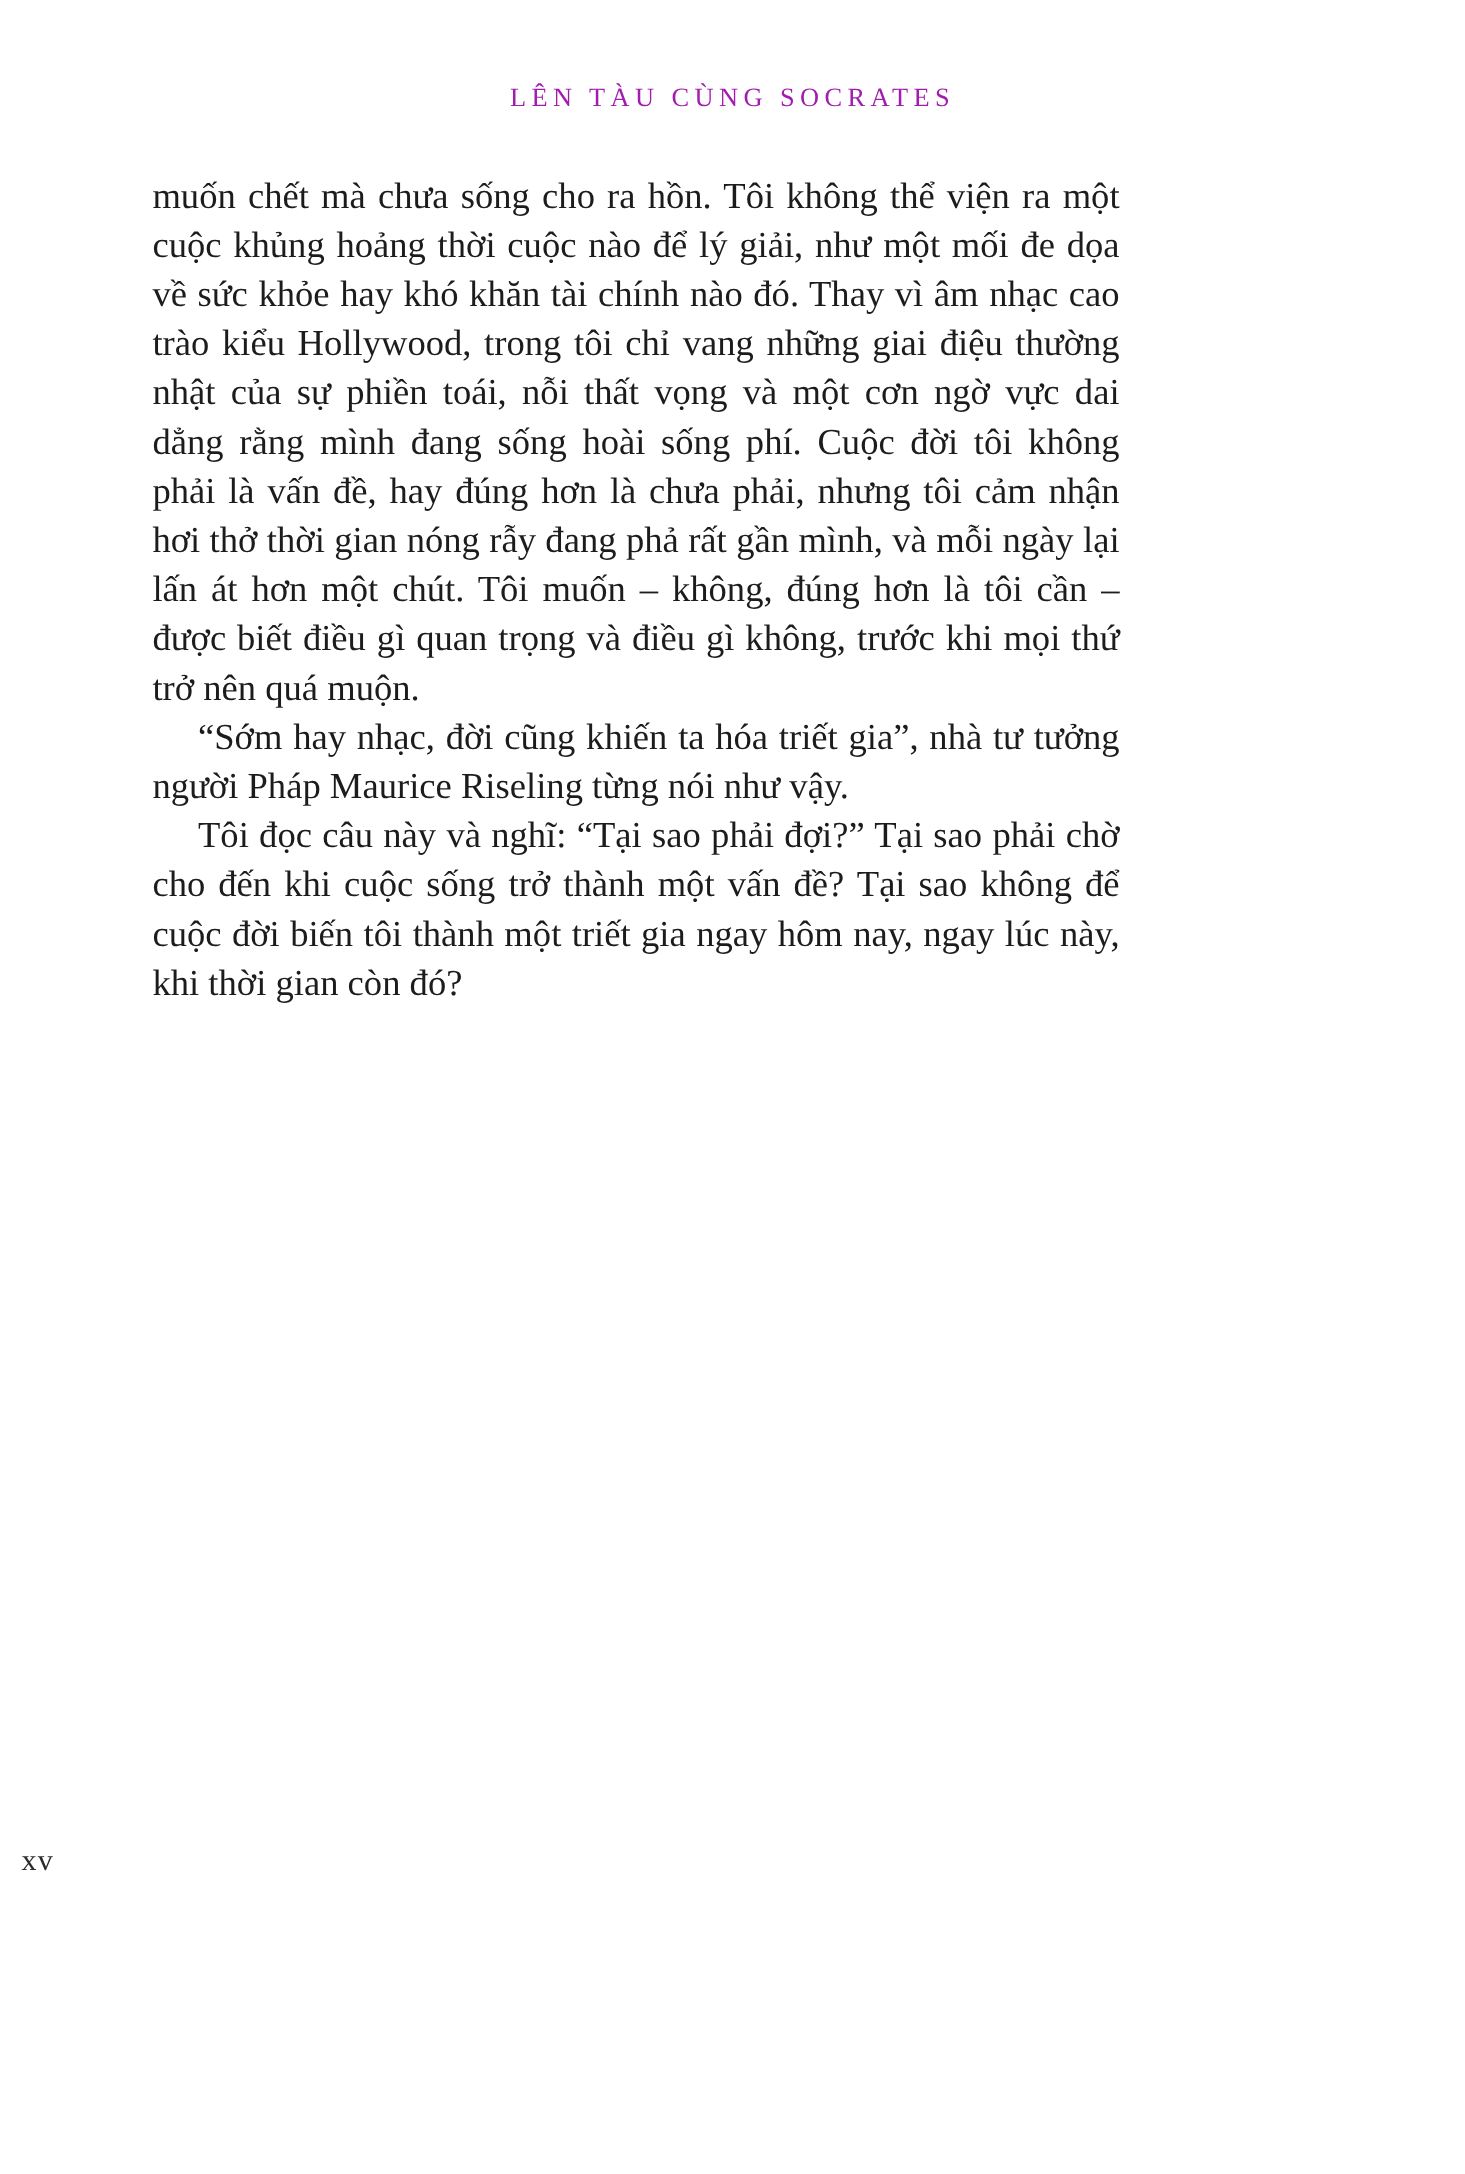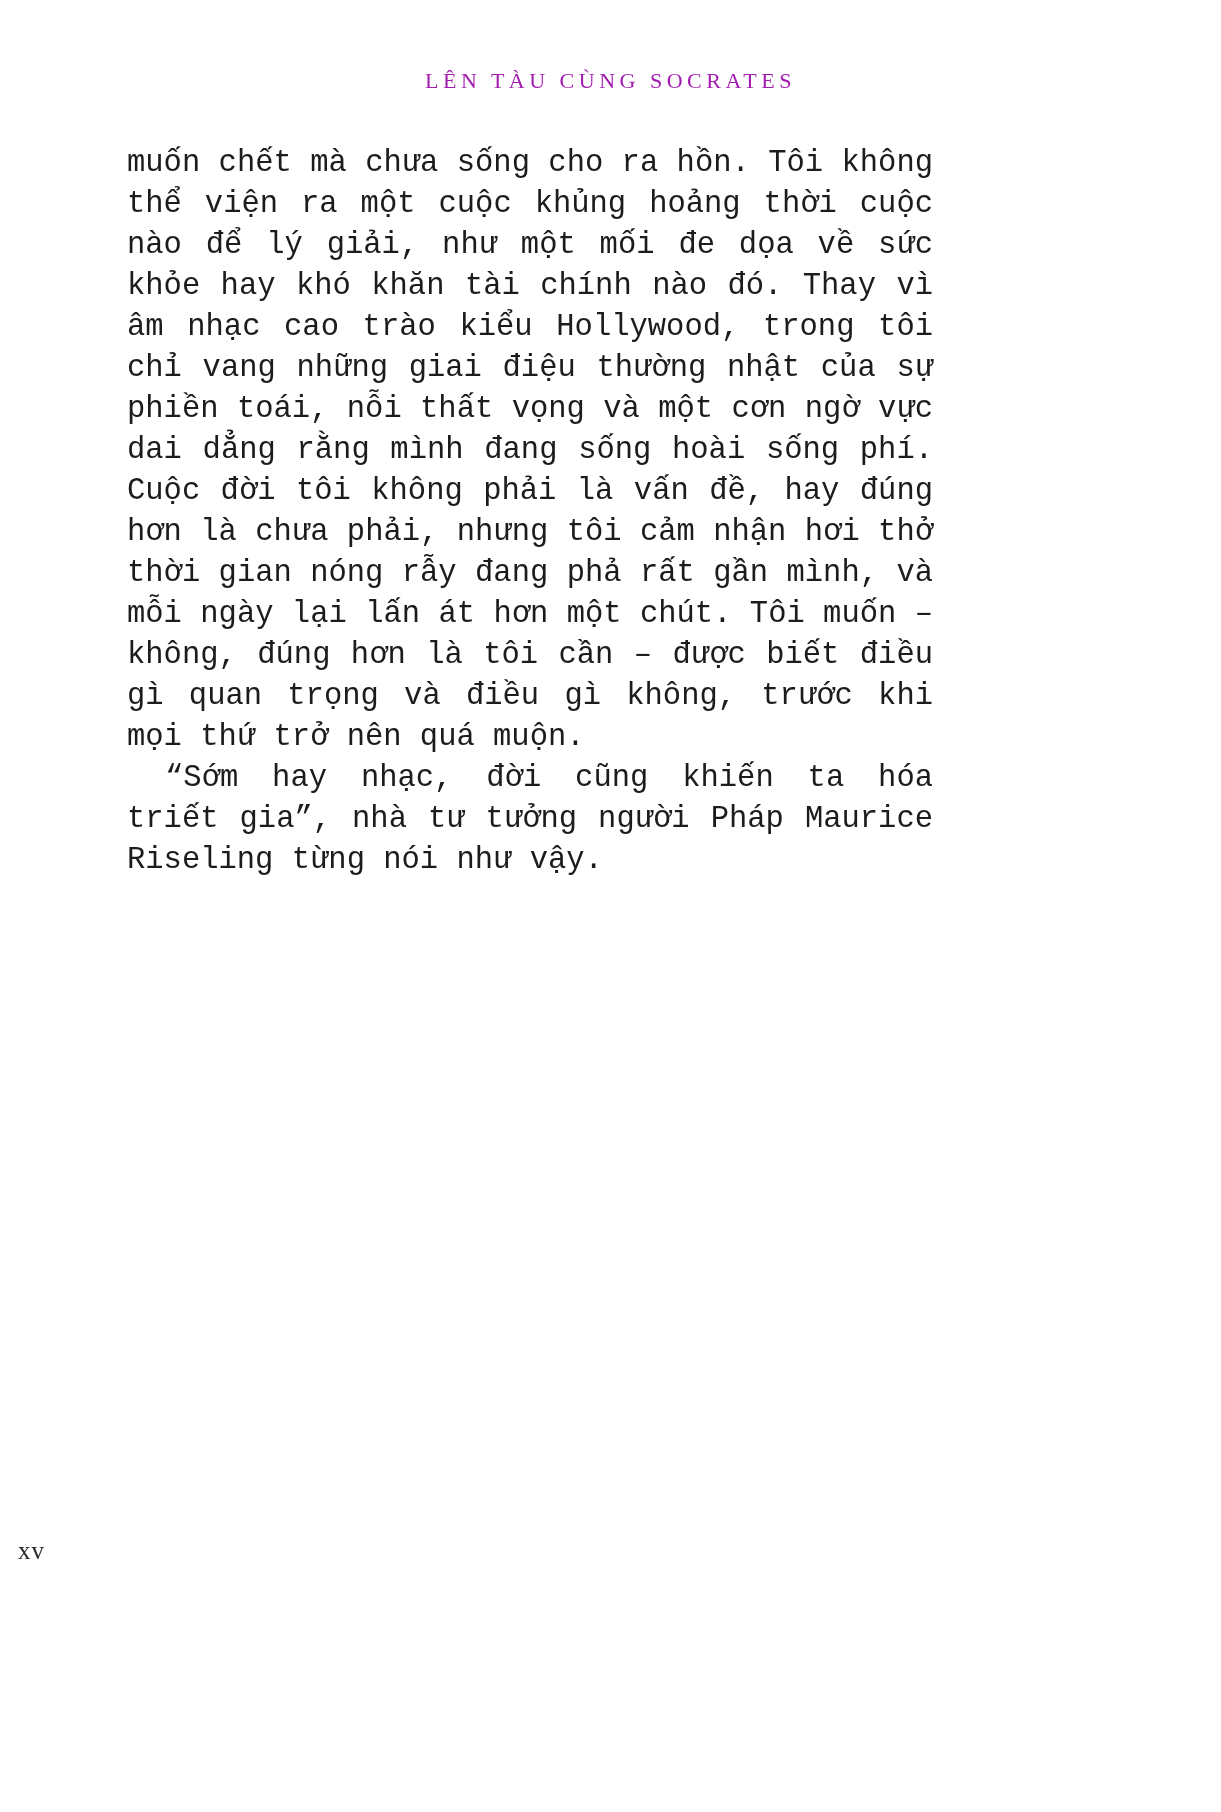--- a/index.html
+++ b/index.html
@@ -35,21 +35,20 @@
     width: 806px;
     font-size: 30.5px;
     line-height: 41px;
     text-align: justify;
     text-justify: inter-word;
     color: #1c1c1c;
   }
   .body-text p {
     margin: 0;
     padding: 0;
-    font-family: Liberation Mono, monospace;
   }
   .body-text p.indent {
     text-indent: 38px;
   }
   .page-number {
     position: absolute;
     top: 1537px;
     left: 18px;
     width: 100%;
     font-size: 25px;
@@ -60,17 +59,18 @@
 </head>
 <body>
 
 <div class="page">
 
   <div class="running-header">LÊN TÀU CÙNG SOCRATES</div>
 
   <div class="body-text">
     <p class="para">muốn chết mà chưa sống cho ra hồn. Tôi không thể viện ra một cuộc khủng hoảng thời cuộc nào để lý giải, như một mối đe dọa về sức khỏe hay khó khăn tài chính nào đó. Thay vì âm nhạc cao trào kiểu Hollywood, trong tôi chỉ vang những giai điệu thường nhật của sự phiền toái, nỗi thất vọng và một cơn ngờ vực dai dẳng rằng mình đang sống hoài sống phí. Cuộc đời tôi không phải là vấn đề, hay đúng hơn là chưa phải, nhưng tôi cảm nhận hơi thở thời gian nóng rẫy đang phả rất gần mình, và mỗi ngày lại lấn át hơn một chút. Tôi muốn – không, đúng hơn là tôi cần – được biết điều gì quan trọng và điều gì không, trước khi mọi thứ trở nên quá muộn.</p>
     <p class="para indent">“Sớm hay nhạc, đời cũng khiến ta hóa triết gia”, nhà tư tưởng người Pháp Maurice Riseling từng nói như vậy.</p>
+    <p class="para indent">Tôi đọc câu này và nghĩ: “Tại sao phải đợi?” Tại sao phải chờ cho đến khi cuộc sống trở thành một vấn đề? Tại sao không để cuộc đời biến tôi thành một triết gia ngay hôm nay, ngay lúc này, khi thời gian còn đó?</p>
   </div>
 
   <div class="page-number">xv</div>
 
 </div>
 
 </body></html>

